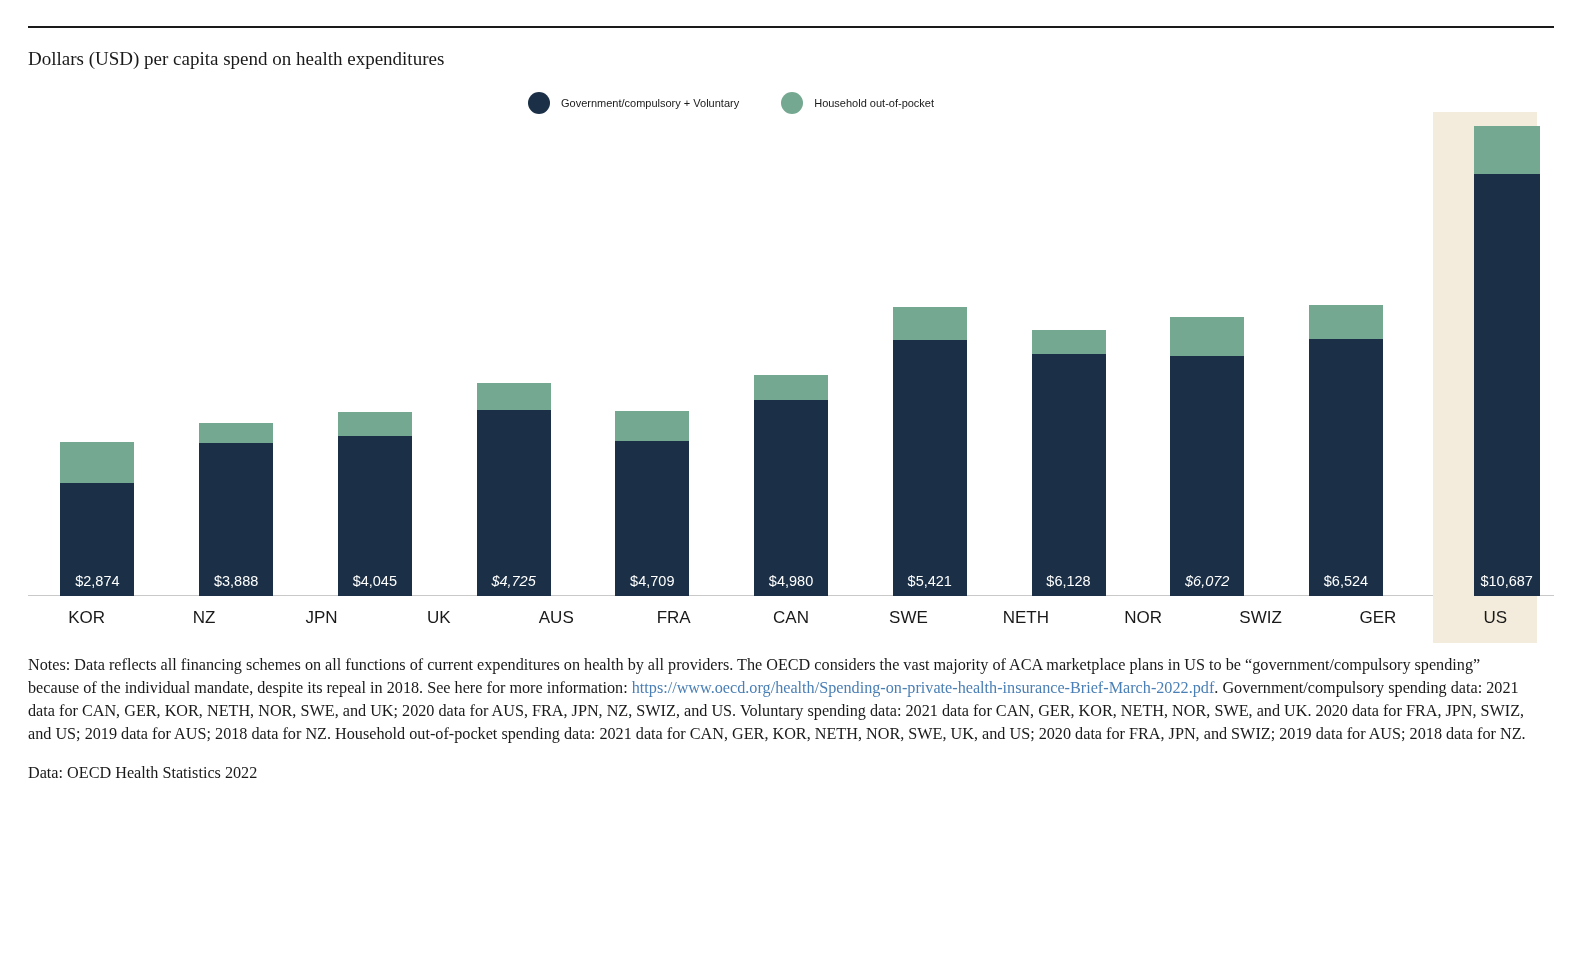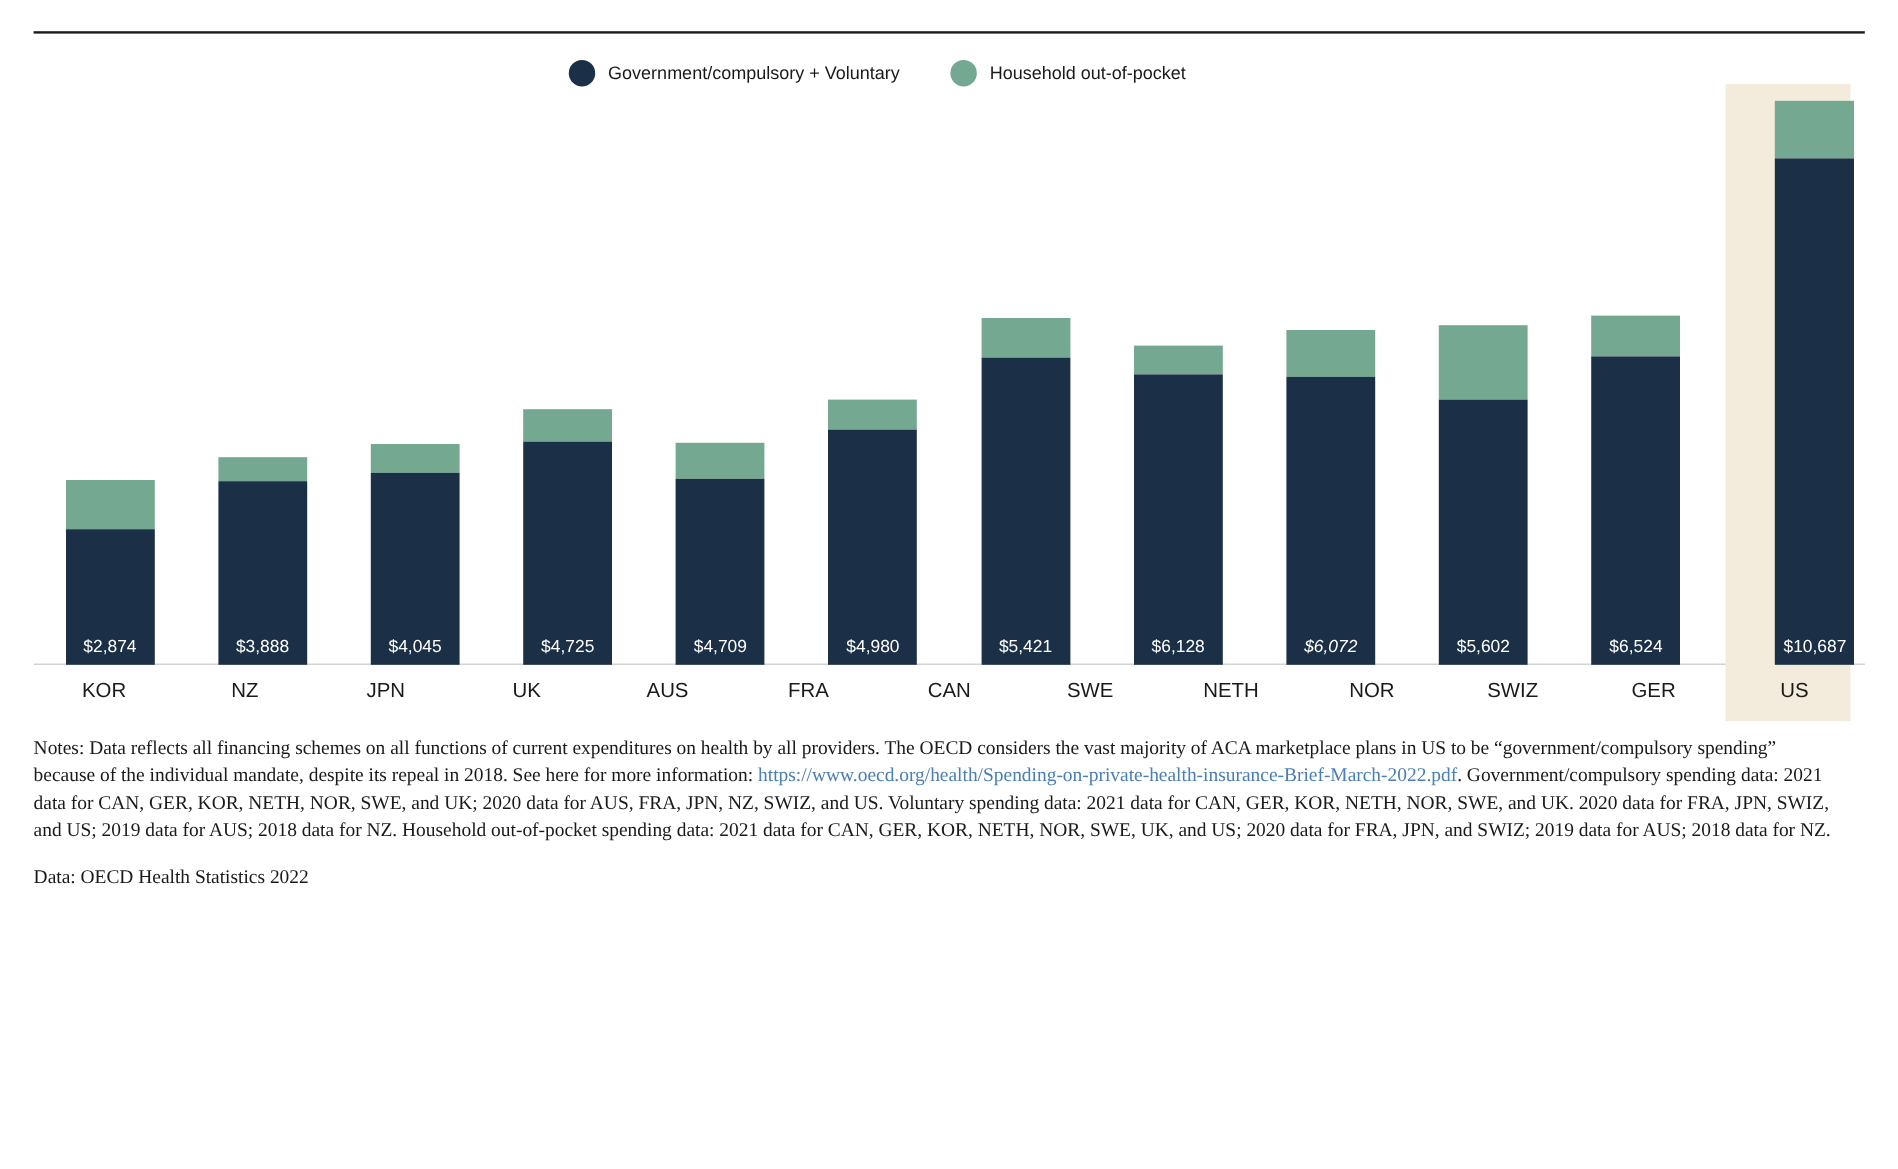--- a/index.html
+++ b/index.html
@@ -39,21 +39,21 @@
   .legend {
     display: flex;
     justify-content: center;
     align-items: center;
     gap: 42px;
     margin-top: 22px;
     padding-right: 120px;
   }
   .legend-item { display: flex; align-items: center; gap: 11px; }
   .legend-dot { width: 22px; height: 22px; border-radius: 50%; display: inline-block; }
-  .legend-label { font-family: "Liberation Sans", sans-serif; font-size: 15px; color: #1a1a1a; }
+  .legend-label { font-family: "Liberation Sans", sans-serif; font-size: 11px; color: #1a1a1a; }
 
   
   .chart {
     position: relative;
     margin-top: 6px;
     height: 520px;
     width: 1526px;
   }
   .baseline {
     position: absolute;
@@ -161,20 +161,21 @@
   }
 </style>
 </head>
 <body>
 
 <div class="page">
 
   <div class="top-rule"></div>
 
 
+  <div class="subtitle">Dollars (USD) per capita spend on health expenditures</div>
 
   <div class="legend">
     <div class="legend-item">
       <span class="legend-dot" style="background:#1b3047"></span>
       <span class="legend-label">Government/compulsory + Voluntary</span>
     </div>
     <div class="legend-item">
       <span class="legend-dot" style="background:#74a891"></span>
       <span class="legend-label">Household out-of-pocket</span>
     </div>
@@ -211,21 +212,21 @@
             <div class="seg-gov" style="height: 159.6px;">
               <span class="val-gov">$4,045</span>
             </div>
           </div>
         </div>
         <div class="col">
           <div class="bar-stack">
             <div class="seg-oop" style="height: 26.1593px;">
               <span class="val-oop">$663</span>
             </div>
-            <div class="seg-gov" style="height: 186.43px;">
+            <div class="seg-gov" style="height: 186.43px; font-style: italic;">
               <span class="val-gov">$4,725</span>
             </div>
           </div>
         </div>
         <div class="col">
           <div class="bar-stack">
             <div class="seg-oop" style="height: 29.7498px;">
               <span class="val-oop">$754</span>
             </div>
             <div class="seg-gov" style="height: 155px;">
@@ -261,30 +262,20 @@
             </div>
           </div>
         </div>
         <div class="col">
           <div class="bar-stack">
             <div class="seg-oop" style="height: 39.1798px;">
               <span class="val-oop">$993</span>
             </div>
             <div class="seg-gov" style="height: 239.577px; font-style: italic;">
               <span class="val-gov">$6,072</span>
-            </div>
-          </div>
-        </div>
-        <div class="col">
-          <div class="bar-stack">
-            <div class="seg-oop" style="height: 62.2221px;">
-              <span class="val-oop">$1,577</span>
-            </div>
-            <div class="seg-gov" style="height: 221.033px;">
-              <span class="val-gov">$5,602</span>
             </div>
           </div>
         </div>
         <div class="col">
           <div class="bar-stack">
             <div class="seg-oop" style="height: 33.8533px;">
               <span class="val-oop">$858</span>
             </div>
             <div class="seg-gov" style="height: 257.411px;">
               <span class="val-gov">$6,524</span>

